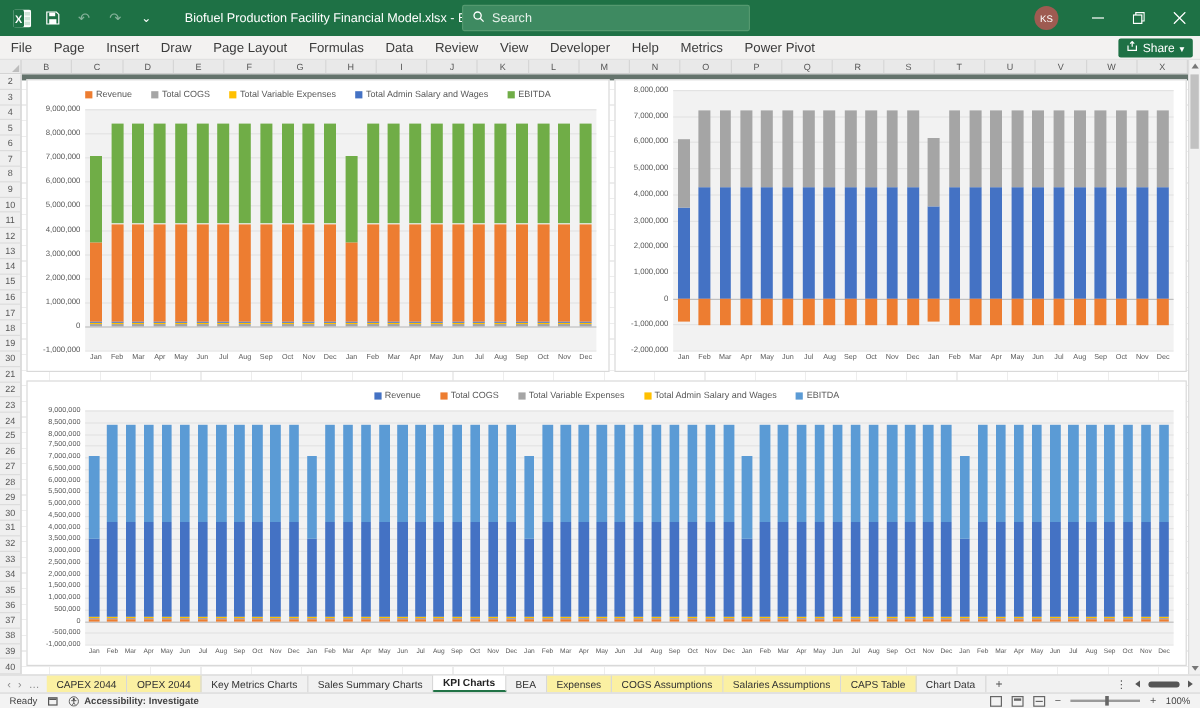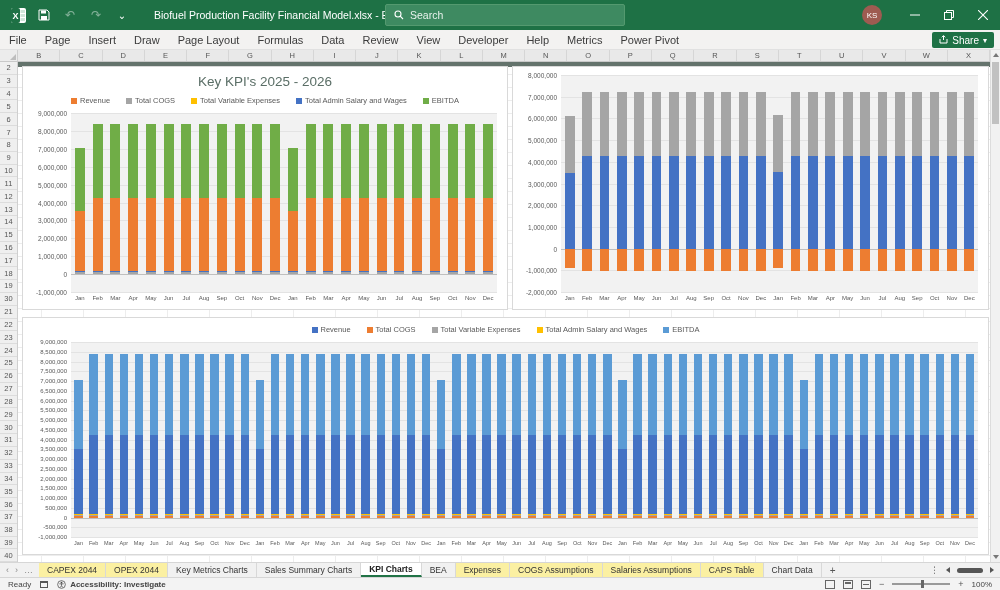--- a/index.html
+++ b/index.html
@@ -247,21 +247,20 @@
         <div class="rowcell">34</div>
         <div class="rowcell">35</div>
         <div class="rowcell">36</div>
         <div class="rowcell">37</div>
         <div class="rowcell">38</div>
         <div class="rowcell">39</div>
         <div class="rowcell">40</div>
       </div>
 
     <div class="chart" id="chart-0">
-      <div class="chart-title">Key KPI's 2025 - 2026</div>
       <div class="chart-legend">
           <span class="legend-item">
             <span class="legend-swatch" style="background: rgb(237, 125, 49);"></span>
             <span>Revenue</span>
           </span>
           <span class="legend-item">
             <span class="legend-swatch" style="background: rgb(165, 165, 165);"></span>
             <span>Total COGS</span>
           </span>
           <span class="legend-item">

